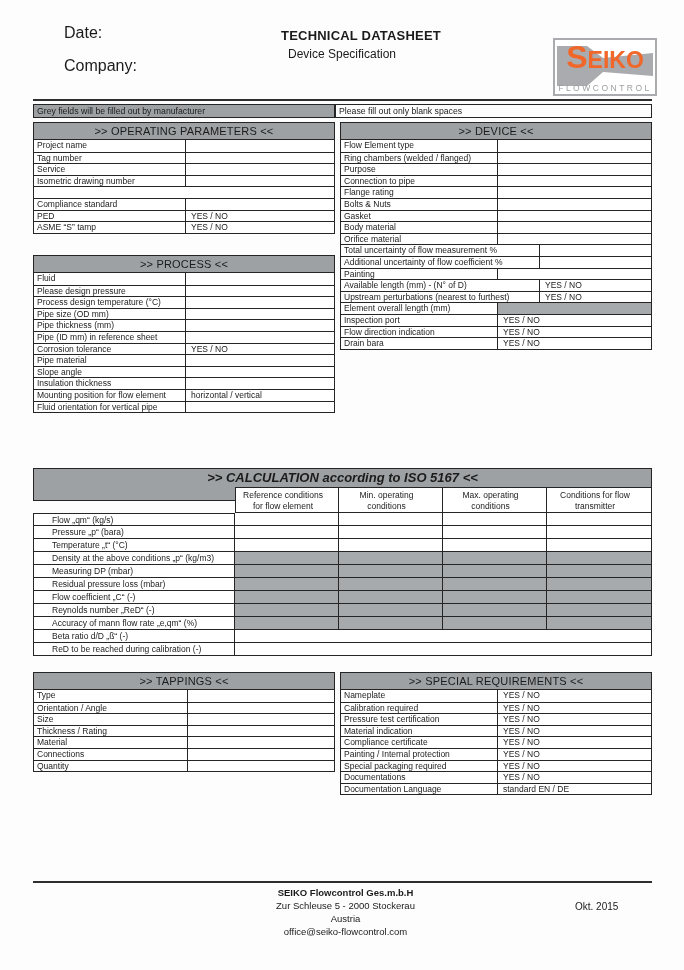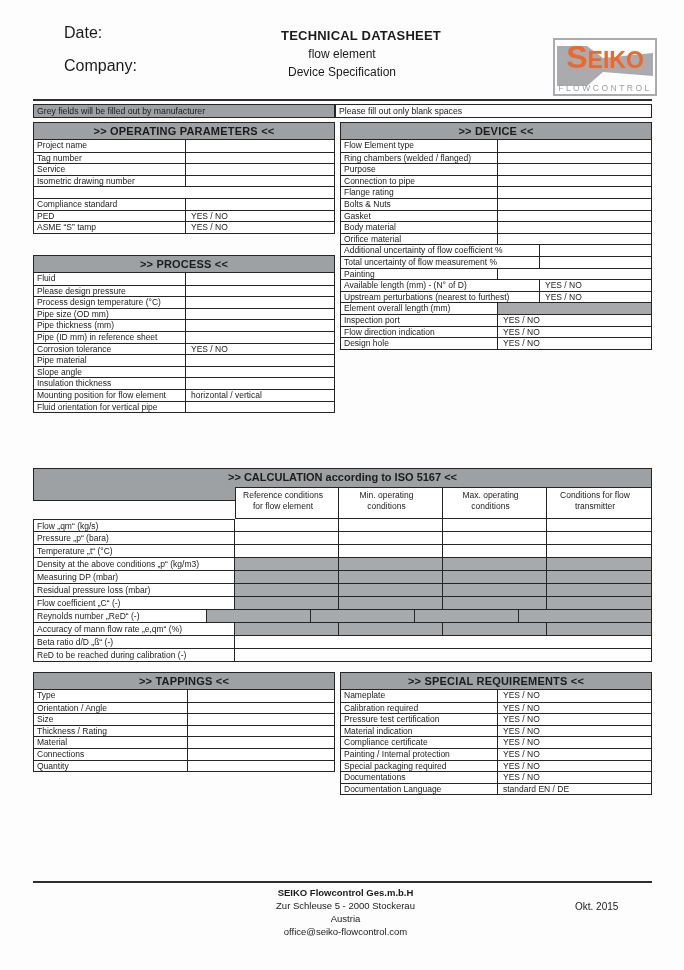--- a/index.html
+++ b/index.html
@@ -31,54 +31,53 @@
   .logo .brand::first-letter{font-size:32px;}
   .logo .sub{position:absolute;left:0;right:0;bottom:1px;text-align:center;
     color:#9c9ea1;font-size:8.5px;letter-spacing:2.5px;}
   .rule{height:2px;background:#2e2e2e;}
   
   .note{height:14px;border:1px solid var(--bd);font-size:8.7px;line-height:12px;padding-left:3px;}
   .note.greyed{background:var(--bar);}
   
   .tbl{position:absolute;border:1px solid var(--bd);background:#fff;}
   .tbar{height:17px;line-height:17px;background:var(--bar);border-bottom:1px solid var(--bd);
-    text-align:center;font-size:11px;font-weight:bold;letter-spacing:.2px;}
+    text-align:center;font-size:11px;font-weight:normal;letter-spacing:.2px;}
   .trow{display:flex;height:11.6px;line-height:11.2px;}
   .trow + .trow{border-top:1px solid var(--bd);}
   .tcell{font-size:8.5px;padding-left:3px;overflow:hidden;white-space:nowrap;}
   .tcell.lab{border-right:1px solid var(--bd);}
   .tcell.val{flex:1;padding-left:5px;}
   .tcell.val.grey{background:var(--grey);}
   
   .ctitle{position:absolute;border:1px solid var(--bd);height:33px;line-height:17px;background:var(--bar);
-    text-align:center;font-size:11px;font-weight:bold;}
+    text-align:center;font-size:13px;font-weight:bold;font-style:italic;}
   .crow{display:flex;}
-  .ccell{font-size:8.5px;padding-left:3px;overflow:hidden;white-space:nowrap;background:#fff;}
+  .ccell{font-size:8.5px;padding-left:18px;overflow:hidden;white-space:nowrap;background:#fff;}
   .chead .ccell{white-space:pre-line;text-align:center;font-size:8.5px;line-height:10.5px;
-    padding:2px 8px 0 0;height:32px;}
+    padding:2px 8px 0 0;height:26px;}
   .chead .corner{background:transparent;border:none;}
   .chead .colhead{border-right:1px solid var(--bd);border-bottom:1px solid var(--bd);border-top:1px solid var(--bd);}
   .chead .colhead.first{border-left:1px solid var(--bd);}
   .cbody .ccell{height:13px;line-height:12px;border-right:1px solid var(--bd);border-bottom:1px solid var(--bd);}
   .cbody .ccell.lab{border-left:1px solid var(--bd);}
   .cbody .ccell.grey{background:var(--grey);}
   
   .foot-block{left:0;right:0;top:886px;text-align:center;font-size:9.5px;line-height:13px;padding-left:7px;}
   .foot-bold{font-weight:bold;}
   .foot-date{left:575px;top:901px;font-size:10px;}
 </style>
 </head>
 <body>
 
 <div class="abs hdr-label" style="left:64px;top:24px;">Date:</div>
 <div class="abs hdr-label" style="left:64px;top:57px;">Company:</div>
 
 <div class="abs title-block">
   <div class="title-main">TECHNICAL DATASHEET</div>
-  <div class="title-sub">flow element</div>
   <div class="title-sub">Device Specification</div>
 </div>
 
 <div class="abs logo">
   <svg width="96" height="50" viewBox="0 0 96 50">
     <polygon points="0,4 30,4 46,16 46,30 30,44 0,44" fill="#a9abae"></polygon>
     <polygon points="46,16 96,11 96,34 46,30" fill="#a9abae"></polygon>
   </svg>
   <div class="brand">SEIKO</div>
   <div class="sub">FLOWCONTROL</div>
@@ -214,25 +213,25 @@
       </div>
       <div class="trow">
         <div class="tcell lab" style="width: 157px;">Body material</div>
         <div class="tcell val"></div>
       </div>
       <div class="trow">
         <div class="tcell lab" style="width: 157px;">Orifice material</div>
         <div class="tcell val"></div>
       </div>
       <div class="trow">
+        <div class="tcell lab" style="width: 199px;">Total uncertainty of flow measurement %</div>
+        <div class="tcell val"></div>
+      </div>
+      <div class="trow">
         <div class="tcell lab" style="width: 199px;">Additional uncertainty of flow coefficient %</div>
-        <div class="tcell val"></div>
-      </div>
-      <div class="trow">
-        <div class="tcell lab" style="width: 199px;">Total uncertainty of flow measurement %</div>
         <div class="tcell val"></div>
       </div>
       <div class="trow">
         <div class="tcell lab" style="width: 157px;">Painting</div>
         <div class="tcell val"></div>
       </div>
       <div class="trow">
         <div class="tcell lab" style="width: 199px;">Available length (mm) - (N° of D)</div>
         <div class="tcell val">YES / NO</div>
       </div>
@@ -246,21 +245,21 @@
       </div>
       <div class="trow">
         <div class="tcell lab" style="width: 157px;">Inspection port</div>
         <div class="tcell val">YES / NO</div>
       </div>
       <div class="trow">
         <div class="tcell lab" style="width: 157px;">Flow direction indication</div>
         <div class="tcell val">YES / NO</div>
       </div>
       <div class="trow">
-        <div class="tcell lab" style="width: 157px;">Design hole</div>
+        <div class="tcell lab" style="width: 157px;">Drain bara</div>
         <div class="tcell val">YES / NO</div>
       </div>
     </div>
 </div>
 
 <div class="ctitle" style="left:33px;top:468px;width:619px;">&gt;&gt; CALCULATION according to ISO 5167 &lt;&lt;</div>
 <div class="abs" style="left:33px;top:487px;width:619px;" id="calc-table">
     <div class="crow chead">
       <div class="ccell corner" style="width: 202px;"></div>
       <div class="ccell colhead first" style="width: 104px;">Reference conditions
@@ -315,21 +314,21 @@
       <div class="ccell grey" style="flex: 1 1 0%;"></div>
     </div>
     <div class="crow cbody">
       <div class="ccell lab" style="width: 202px;">Flow coefficient „C“ (-)</div>
       <div class="ccell grey" style="width: 104px;"></div>
       <div class="ccell grey" style="width: 104px;"></div>
       <div class="ccell grey" style="width: 104px;"></div>
       <div class="ccell grey" style="flex: 1 1 0%;"></div>
     </div>
     <div class="crow cbody">
-      <div class="ccell lab" style="width: 174px;">Reynolds number „ReD“ (-)</div>
+      <div class="ccell lab" style="width: 202px;">Reynolds number „ReD“ (-)</div>
       <div class="ccell grey" style="width: 104px;"></div>
       <div class="ccell grey" style="width: 104px;"></div>
       <div class="ccell grey" style="width: 104px;"></div>
       <div class="ccell grey" style="flex: 1 1 0%;"></div>
     </div>
     <div class="crow cbody">
       <div class="ccell lab" style="width: 202px;">Accuracy of mann flow rate „e,qm“ (%)</div>
       <div class="ccell grey" style="width: 104px;"></div>
       <div class="ccell grey" style="width: 104px;"></div>
       <div class="ccell grey" style="width: 104px;"></div>

